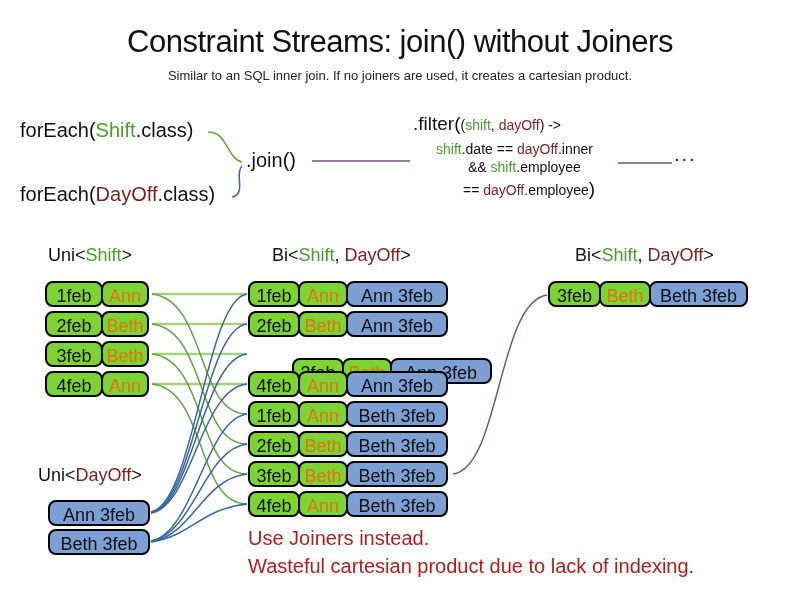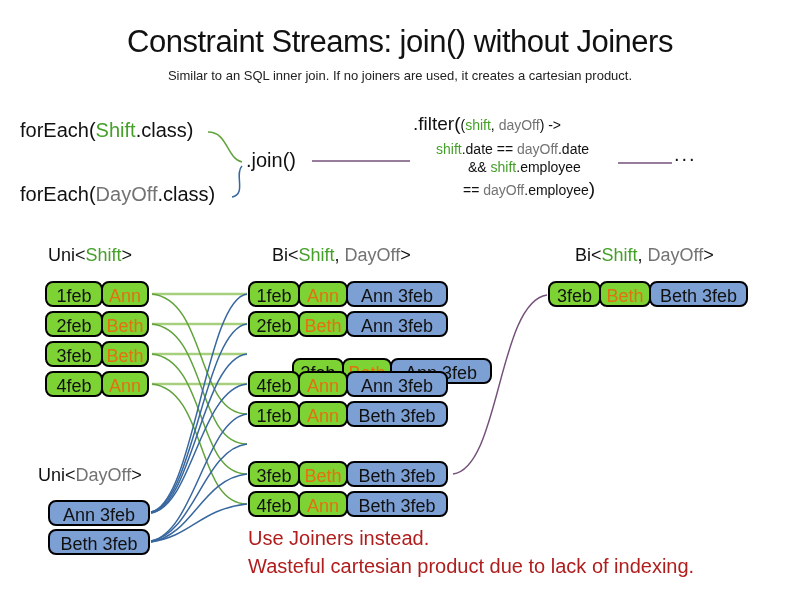--- a/index.html
+++ b/index.html
@@ -8,21 +8,21 @@
     font-family:"Liberation Sans",sans-serif;color:#111;border-radius:24px;
   }
   .abs{position:absolute;}
   .title{top:24px;left:0;width:800px;text-align:center;font-size:31px;letter-spacing:-0.5px;color:#111;}
   .subtitle{top:68px;left:0;width:800px;text-align:center;font-size:13px;color:#222;}
 
   
   .code{font-size:20px;white-space:nowrap;}
   .code-small{font-size:14px;white-space:nowrap;}
   .t-green{color:#45a029;}
-  .t-blue{color:#737373;text-align:right;}
+  .t-blue{color:#7f1d1d;text-align:right;}
   .t-orange{color:#e2710e;}
   .filter-head{font-size:19px;}
   .ellipsis{font-size:20px;letter-spacing:2px;}
 
   
   .col-label{font-size:18px;white-space:nowrap;}
 
   
   .row{position:absolute;height:30px;white-space:nowrap;z-index:2;}
   .cell{
@@ -92,21 +92,21 @@
   <div class="abs subtitle">Similar to an SQL inner join. If no joiners are used, it creates a cartesian product.</div>
 
   <div class="abs code" style="left:20px;top:119px;"><span>forEach(</span><span class="t-green">Shift</span><span>.class)</span></div>
 
   <div class="abs code" style="left:20px;top:183px;"><span>forEach(</span><span class="t-blue">DayOff</span><span>.class)</span></div>
 
   <div class="abs code" style="left:246px;top:149px;">.join()</div>
 
   <div class="abs" style="left:413px;top:113px;white-space:nowrap;"><span class="filter-head">.filter(</span><span class="code-small">(</span><span class="code-small t-green">shift</span><span class="code-small">, </span><span class="code-small t-blue">dayOff</span><span class="code-small">) -&gt;</span></div>
 
-  <div class="abs code-small" style="left:436px;top:141px;"><span class="t-green">shift</span><span>.date == </span><span class="t-blue">dayOff</span><span>.date</span></div>
+  <div class="abs code-small" style="left:436px;top:141px;"><span class="t-green">shift</span><span>.date == </span><span class="t-blue">dayOff</span><span>.inner</span></div>
 
   <div class="abs code-small" style="left:436px;top:159px;margin-left:32px;"><span>&amp;&amp; </span><span class="t-green">shift</span><span>.employee</span></div>
 
   <div class="abs code-small" style="left:463px;top:178px;"><span>== </span><span class="t-blue">dayOff</span><span>.employee</span><span class="filter-head">)</span></div>
 
   <div class="abs ellipsis" style="left:674px;top:143px;">...</div>
 
   <div class="abs col-label" style="left:48px;top:245px;"><span>Uni&lt;</span><span class="t-green">Shift</span><span>&gt;</span></div>
 
   <div class="abs col-label" style="left:272px;top:245px;"><span>Bi&lt;</span><span class="t-green">Shift</span><span>, </span><span class="t-blue">DayOff</span><span>&gt;</span></div>
@@ -118,20 +118,21 @@
   <div class="row" style="left:45px;top:281px;"><span class="cell green w-date-l">1feb</span><span class="cell green w-name-l t-orange">Ann</span></div>
   <div class="row" style="left:45px;top:311px;text-decoration:underline;"><span class="cell green w-date-l">2feb</span><span class="cell green w-name-l t-orange">Beth</span></div>
   <div class="row" style="left:45px;top:341px;"><span class="cell green w-date-l">3feb</span><span class="cell green w-name-l t-orange">Beth</span></div>
   <div class="row" style="left:45px;top:371px;"><span class="cell green w-date-l">4feb</span><span class="cell green w-name-l t-orange">Ann</span></div>
 
   <div class="row" style="left:248px;top:281px;"><span class="cell green w-date-m">1feb</span><span class="cell green w-name-m t-orange">Ann</span><span class="cell blue w-res-m">Ann 3feb</span></div>
   <div class="row" style="left:248px;top:311px;"><span class="cell green w-date-m">2feb</span><span class="cell green w-name-m t-orange">Beth</span><span class="cell blue w-res-m">Ann 3feb</span></div>
   <div class="row" style="left:248px;top:358px;padding-left:44px;"><span class="cell green w-date-m">3feb</span><span class="cell green w-name-m t-orange">Beth</span><span class="cell blue w-res-m">Ann 3feb</span></div>
   <div class="row" style="left:248px;top:371px;"><span class="cell green w-date-m">4feb</span><span class="cell green w-name-m t-orange">Ann</span><span class="cell blue w-res-m">Ann 3feb</span></div>
   <div class="row" style="left:248px;top:401px;"><span class="cell green w-date-m">1feb</span><span class="cell green w-name-m t-orange">Ann</span><span class="cell blue w-res-m">Beth 3feb</span></div>
+  <div class="row" style="left:248px;top:431px;"><span class="cell green w-date-m">2feb</span><span class="cell green w-name-m t-orange">Beth</span><span class="cell blue w-res-m">Beth 3feb</span></div>
   <div class="row" style="left:248px;top:461px;"><span class="cell green w-date-m">3feb</span><span class="cell green w-name-m t-orange">Beth</span><span class="cell blue w-res-m">Beth 3feb</span></div>
   <div class="row" style="left:248px;top:491px;"><span class="cell green w-date-m">4feb</span><span class="cell green w-name-m t-orange">Ann</span><span class="cell blue w-res-m">Beth 3feb</span></div>
 
   <div class="row" style="left:548px;top:281px;"><span class="cell green w-date-r">3feb</span><span class="cell green w-name-r t-orange">Beth</span><span class="cell blue w-res-r">Beth 3feb</span></div>
 
   <div class="row" style="left:48px;top:500px;"><span class="cell blue w-dayoff">Ann 3feb</span></div>
   <div class="row" style="left:48px;top:529px;"><span class="cell blue w-dayoff">Beth 3feb</span></div>
 
   <div class="abs note">
     <div>Use Joiners instead.</div>

